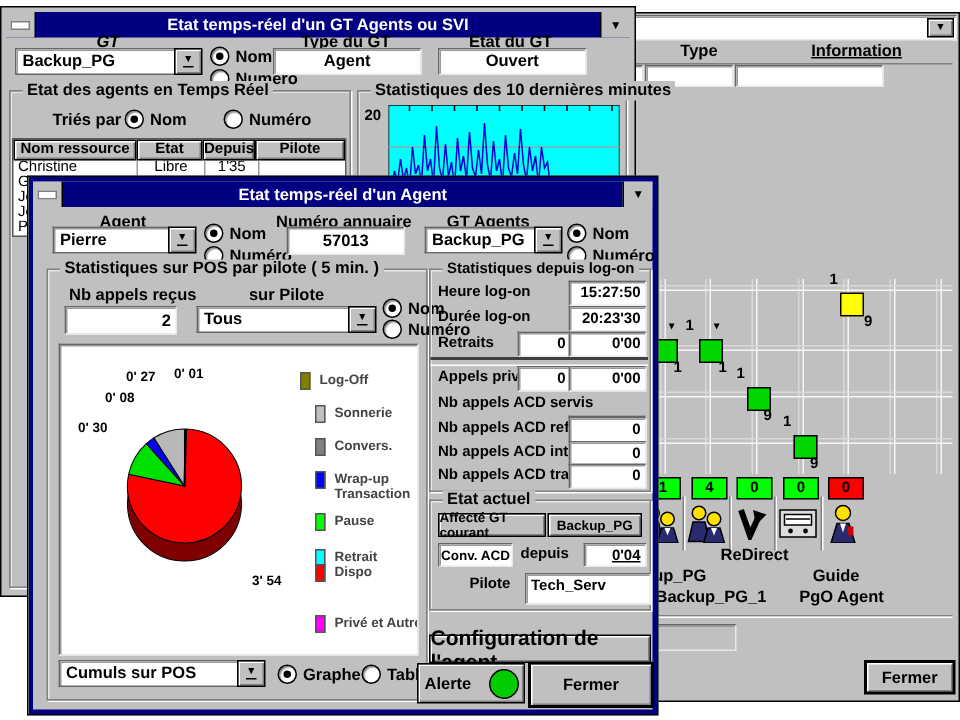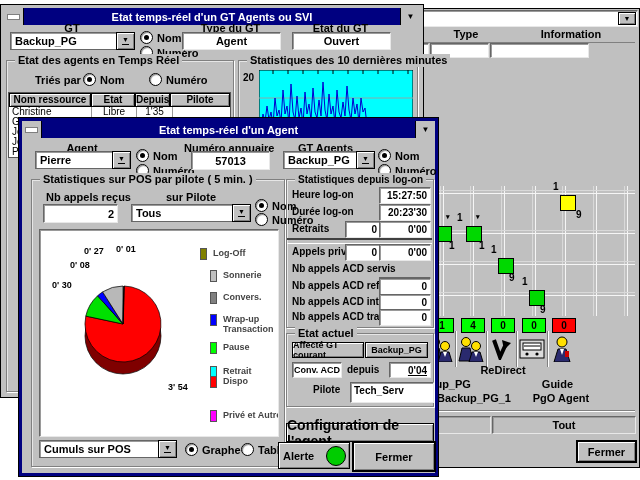--- a/index.html
+++ b/index.html
@@ -59,21 +59,21 @@
 <body>
 
 <div class="screen">
 
   <div class="win" id="sup-win" style="left:300px;top:8px;width:338px;height:458px;z-index:1;">
     <div class="sunk" style="left:7px;top:1px;width:328px;height:15px;">
       <div style="position:absolute;right:1px;top:1px;width:16px;height:11px;background:#c0c0c0;border:1px solid #000;box-shadow:inset 1px 1px 0 #fff,inset -1px -1px 0 #7f7f7f;display:flex;align-items:center;justify-content:center;font-size:7px;">▼</div>
     </div>
     <div style="position:absolute;left:5px;top:18px;width:329px;height:15px;background:#c0c0c0;border-bottom:1px solid #808080;">
       <span class="lab ctr" style="left:120px;top:1px;width:80px;">Type</span>
-      <span class="lab ctr" style="left:215px;top:1px;width:100px;">Information</span>
+      <span class="lab ctr" style="left:215px;top:1px;width:100px;text-decoration:underline;">Information</span>
     </div>
     <div class="sunk" style="left:116px;top:34px;width:10px;height:13px;"></div>
     <div class="sunk" style="left:129px;top:34px;width:57px;height:13px;"></div>
     <div class="sunk" style="left:189px;top:34px;width:97px;height:13px;"></div>
 
     <div class="gline-v" style="left:139px;top:177px;height:130px;"></div>
     <div class="gline-v" style="left:169px;top:177px;height:130px;"></div>
     <div class="gline-v" style="left:200px;top:177px;height:130px;"></div>
     <div class="gline-v" style="left:231px;top:177px;height:130px;"></div>
     <div class="gline-v" style="left:261px;top:177px;height:130px;"></div>
@@ -159,35 +159,34 @@
     <div class="vgroove" style="left:246px;top:322px;height:36px;"></div>
 
     <span class="lab ctr" style="left:162px;top:355px;width:80px;">ReDirect</span>
     <span class="lab ctr" style="left:99px;top:369px;width:80px;">Backup_PG</span>
     <span class="lab ctr" style="left:192px;top:369px;width:80px;text-align:right;">Guide</span>
     <span class="lab ctr" style="left:133px;top:383px;width:80px;">Backup_PG_1</span>
     <span class="lab ctr" style="left:220px;top:383px;width:80px;">PgO Agent</span>
 
     <div class="groove" style="left:124px;top:401px;width:210px;"></div>
     <div class="sunk" style="left:127px;top:407px;width:61px;height:16px;background:#c0c0c0;"></div>
-    <div class="sunk val" style="left:191px;top:407px;width:142px;height:16px;background:#c0c0c0;">Tout</div>
 
     <div class="btn default" style="left:275px;top:431px;width:57px;height:19px;">Fermer</div>
   </div>
 
   <div class="win" id="gt-win" style="left:0;top:4px;width:422px;height:392px;z-index:2;">
     <div class="tb">
       <div class="sysbox">
           <b></b>
         </div>
       <span>Etat temps-réel d'un GT Agents ou SVI</span>
       <div class="tbbtn">▼</div>
     </div>
 
-    <span class="lab ctr" style="left:8px;top:17px;width:126px;">GT</span>
+    <span class="lab ctr" style="left:8px;top:17px;width:126px;font-style:italic;">GT</span>
     <div class="combo" style="left:9px;top:27px;width:125px;height:18px;">
       <span class="cval">Backup_PG</span>
       <span class="carr">▼<u></u></span>
     </div>
     <div class="rad on" style="left:139px;top:26px;">
         <i></i>
         <span>Nom</span>
       </div>
     <div class="rad" style="left:139px;top:41px;">
         <i></i>

